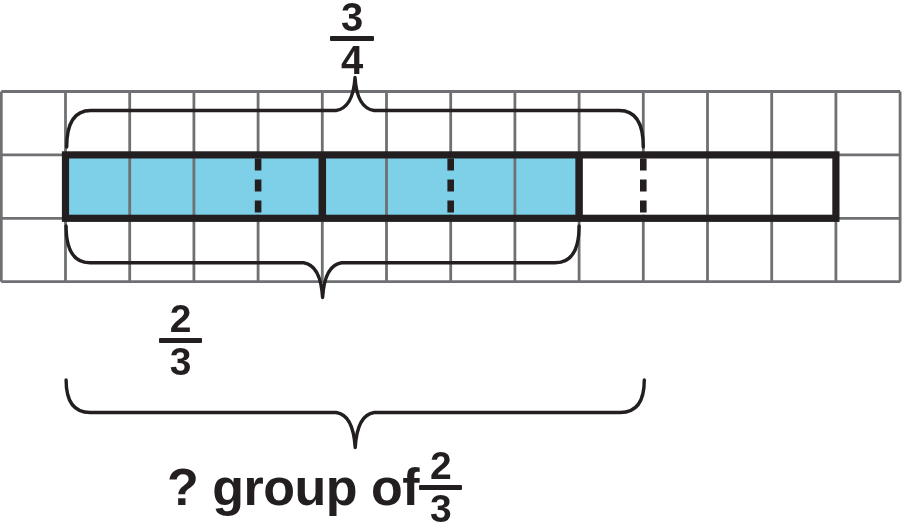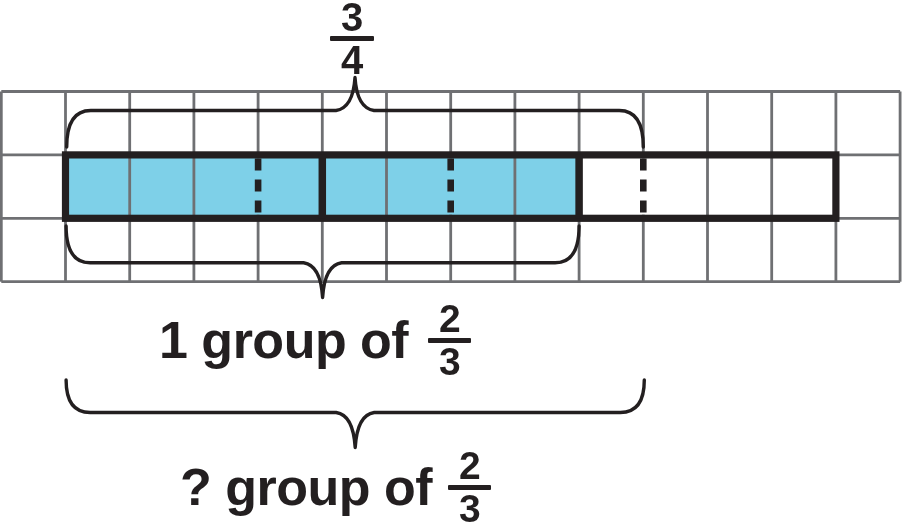--- a/index.html
+++ b/index.html
@@ -50,21 +50,21 @@
     display: flex;
     align-items: center;
     color: #231F20;
     font-size: 52px;
     font-weight: 600;
     letter-spacing: -0.5px;
     white-space: nowrap;
   }
   .group-label .frac { font-size: 39px; }
   .label-one { left: 159px; top: 304px; gap: 20px; }
-  .label-q  { left: 180px; top: 451px; gap: 16px; }
+  .label-q  { left: 167px; top: 451px; }
 </style>
 </head>
 <body>
 
 <div class="stage">
 
   <svg id="diagram-svg" width="903" height="532" viewBox="0 0 903 532">
       <rect x="65.5" y="154.9" width="513.6" height="63.4" fill="#7ED0E8"></rect>
       <line x1="1.3" y1="91.5" x2="1.3" y2="281.7" stroke="#6F7073" stroke-width="2.8"></line>
       <line x1="65.5" y1="91.5" x2="65.5" y2="281.7" stroke="#6F7073" stroke-width="2.8"></line>
@@ -99,21 +99,20 @@
       <path d="M 66.1 380 Q 66.1 412.5 90.1 412.5 H 336.2 Q 353.2 415 355.2 447.5 Q 357.2 415 374.2 412.5 H 620.3 Q 644.3 412.5 644.3 380" fill="none" stroke="#231F20" stroke-width="3.4" stroke-linecap="round" stroke-linejoin="round"></path>
     </svg>
 
   <div class="frac top-frac">
     <span class="num">3</span>
     <span class="bar"></span>
     <span class="den">4</span>
   </div>
 
   <div class="group-label label-one">
-    <span class="prefix">1 group of</span>
     <span class="frac">
       <span class="num">2</span>
       <span class="bar"></span>
       <span class="den">3</span>
     </span>
   </div>
 
   <div class="group-label label-q">
     <span class="prefix">? group of</span>
     <span class="frac">

